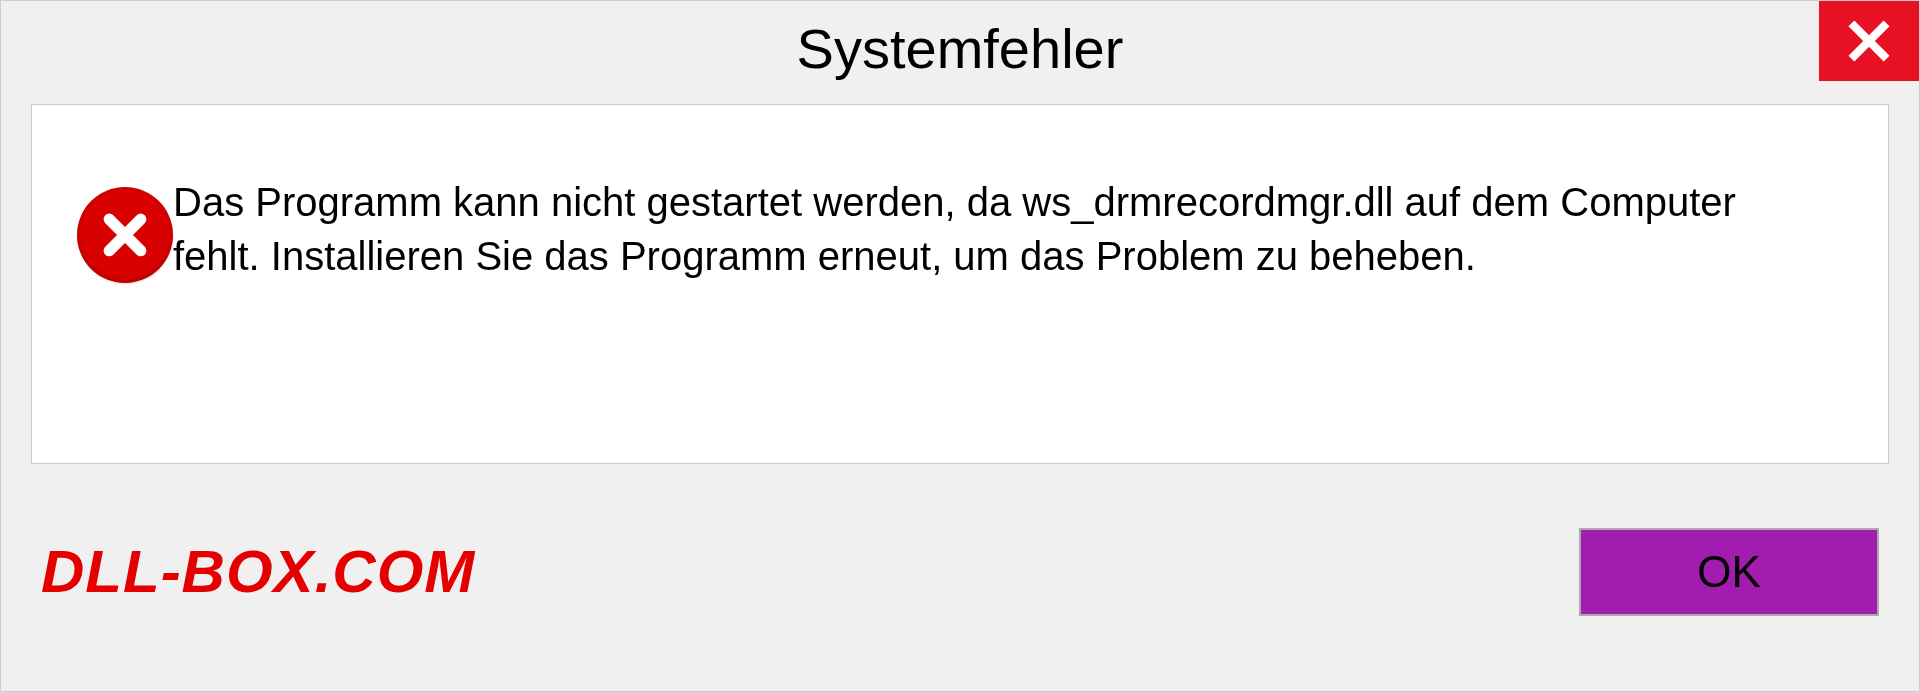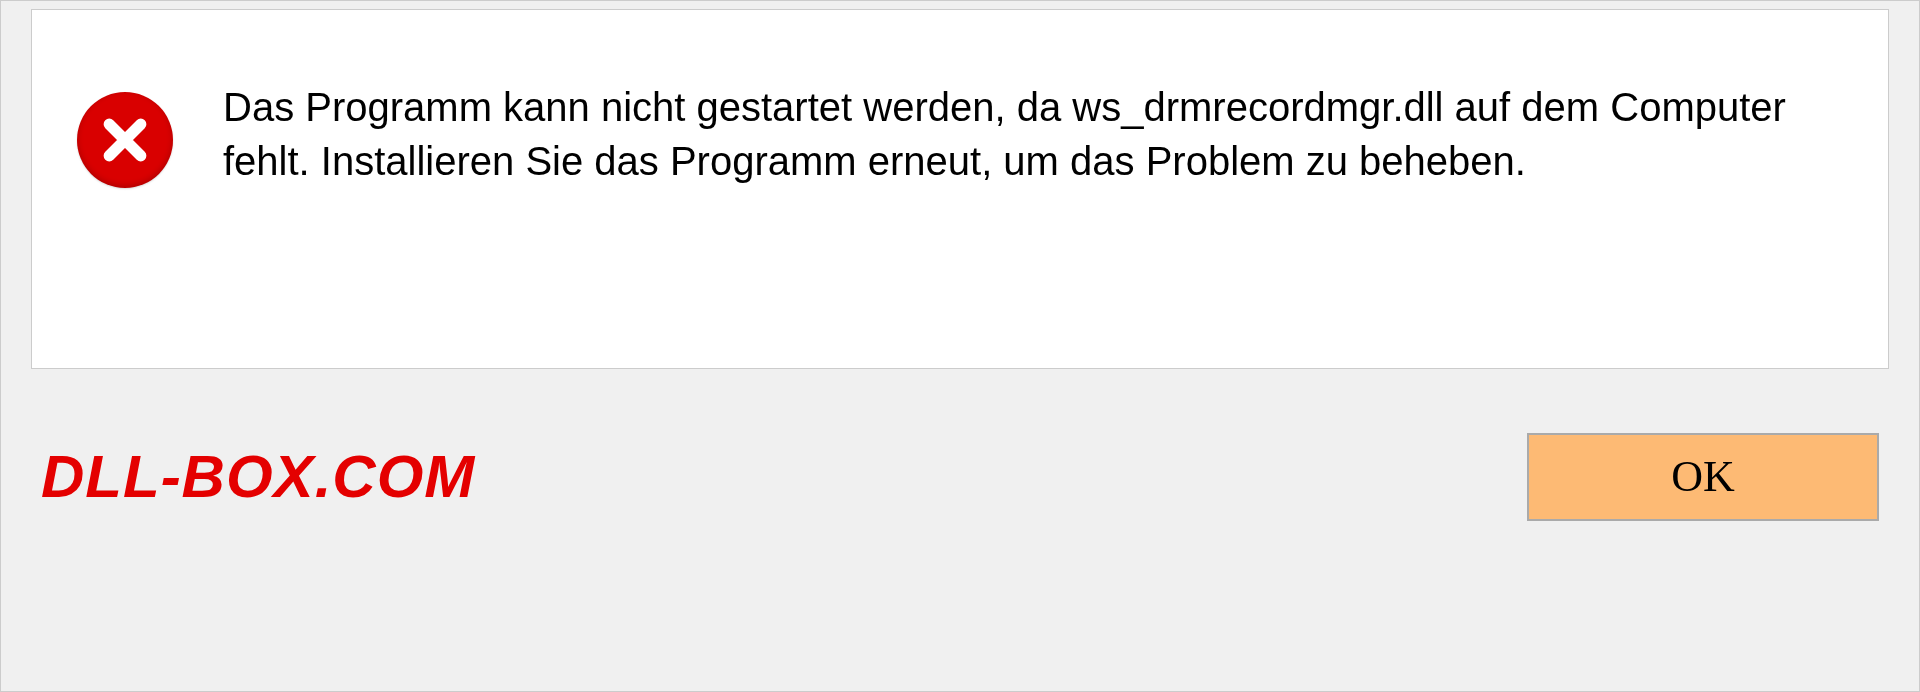--- a/index.html
+++ b/index.html
@@ -50,21 +50,20 @@
       width: 44px;
       height: 44px;
     }
     .content-panel {
       margin: 8px 30px 20px 30px;
       background: #fff;
       border: 1px solid #ccc;
       padding: 70px 55px 70px 45px;
       display: flex;
       align-items: flex-start;
-      gap: 50px;
       height: 360px;
     }
     .error-icon-wrap {
       flex-shrink: 0;
       display: flex;
       align-items: center;
       padding-top: 12px;
     }
     .error-icon {
       width: 96px;
@@ -96,34 +95,42 @@
     }
     .watermark {
       font-size: 60px;
       font-weight: 900;
       color: #e40000;
       letter-spacing: 1px;
       font-style: italic;
       font-family: Arial, sans-serif;
     }
     .ok-button {
-      width: 352px;
+      width: 300px;
       height: 88px;
-      background: #fdba74;
+      background: #a21caf;
       border: 2px solid #aaa;
       font-size: 44px;
-      font-family: Liberation Serif, serif;
+      font-family: Liberation Sans, sans-serif;
       cursor: pointer;
       color: #000;
     }
   </style>
 </head>
 <body>
 
 <div class="dialog">
+  <div class="titlebar">
+    <div class="titlebar-title">Systemfehler</div>
+    <div class="close-btn">
+      <svg viewBox="0 0 24 24">
+        <path d="M4 4 L20 20 M20 4 L4 20" stroke="#fff" stroke-width="4.5" stroke-linecap="square" fill="none"></path>
+      </svg>
+    </div>
+  </div>
 
   <div class="content-panel">
     <div class="error-icon-wrap">
       <div class="error-icon">
         <svg viewBox="0 0 24 24">
           <path d="M5 5 L19 19 M19 5 L5 19" stroke="#fff" stroke-width="5" stroke-linecap="round" fill="none"></path>
         </svg>
       </div>
     </div>
     <div class="error-message">Das Programm kann nicht gestartet werden, da ws_drmrecordmgr.dll auf dem Computer fehlt. Installieren Sie das Programm erneut, um das Problem zu beheben.</div>

